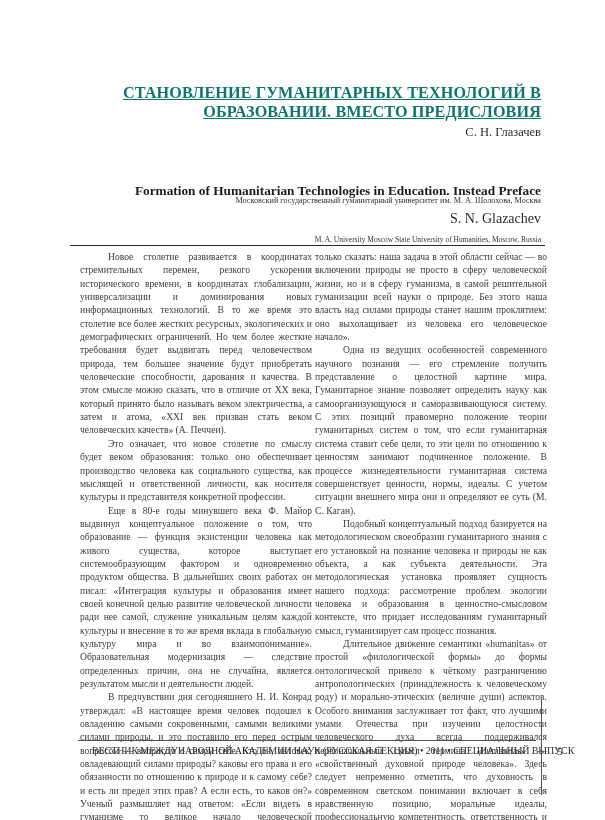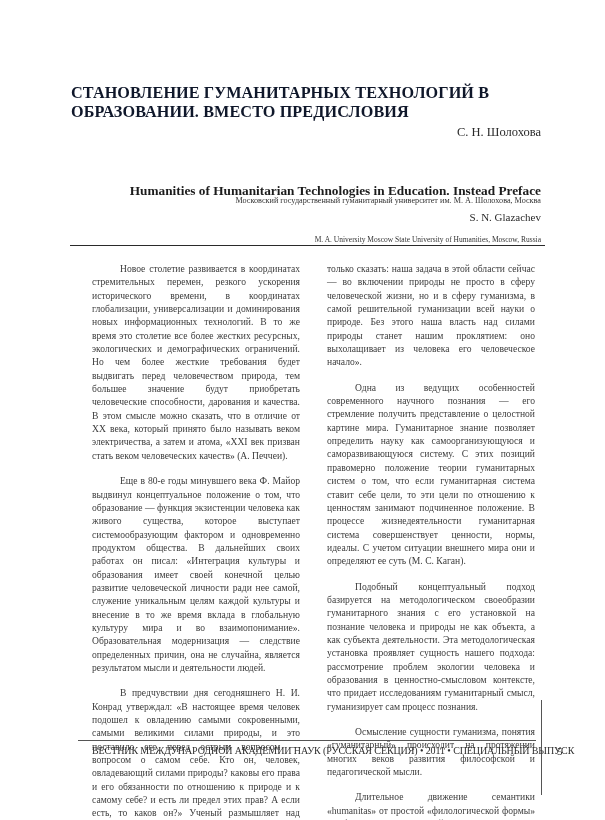--- a/index.html
+++ b/index.html
@@ -1,60 +1,60 @@
 <!DOCTYPE html>
 <html><head>
 <meta charset="utf-8">
 <style>
   html, body { margin: 0; padding: 0; background: #ffffff; }
   body { width: 605px; height: 820px; position: relative; overflow: hidden;
          font-family: "Liberation Serif", "DejaVu Serif", serif; color: #3a3a3a; }
-  .title-ru { position: absolute; right: 64px; top: 84px; width: 470px; 
-              font-weight: bold; font-size: 16.2px; line-height: 19px; color: #0f172a; letter-spacing: 0.1px; }
+  .title-ru { position: absolute; right: 64px; top: 84px; width: 470px; text-align: right;
+              font-weight: bold; font-size: 16.2px; line-height: 19px; color: #0f766e; letter-spacing: 0.1px; text-decoration: underline; }
   .author-ru { position: absolute; right: 64px; top: 125px; font-size: 12.5px; color: #2a2a2a; }
   .affil-ru { position: absolute; right: 64px; top: 152px; font-size: 8.2px; color: #333; margin-top: 44px; }
   .title-en { position: absolute; right: 64px; top: 183px; font-weight: bold; font-size: 13.3px; color: #1c1c1c; }
-  .author-en { position: absolute; right: 64px; top: 211px; font-size: 11px; color: #2a2a2a; }
+  .author-en { position: absolute; right: 64px; top: 211px; font-size: 14px; color: #2a2a2a; }
   .affil-en { position: absolute; right: 64px; top: 235px; font-size: 7.5px; color: #333; }
   .rule-top { position: absolute; left: 70px; top: 245px; width: 475px; height: 1px; background: #2a2a2a; }
   .col { position: absolute; top: 250px; width: 232px; font-size: 9.6px; line-height: 13.35px;
          text-align: justify; color: #3c3c3c; }
   .col-left { left: 80px; }
   .col-right { left: 315px; }
-  .col p { margin: 12px; text-indent: 0; }
+  .col p { margin: 0; text-indent: 0; }
   .col p.ind { text-indent: 28px; }
   .rule-foot { position: absolute; left: 78px; top: 740px; width: 458px; height: 1px; background: #555; }
   .vline { position: absolute; left: 541px; top: 700px; width: 1px; height: 95px; background: #555; }
   .footer-text { position: absolute; left: 80px; top: 745px; font-size: 10px; color: #2e2e2e; letter-spacing: -0.1px; white-space: nowrap; padding-left: 12px; }
   .page-num { position: absolute; left: 557px; top: 745px; font-size: 11px; color: #2e2e2e; }
 </style>
 </head>
 <body>
 
 <div>
   <div class="title-ru">СТАНОВЛЕНИЕ ГУМАНИТАРНЫХ ТЕХНОЛОГИЙ В ОБРАЗОВАНИИ. ВМЕСТО ПРЕДИСЛОВИЯ</div>
-  <div class="author-ru">С. Н. Шолохова</div>
+  <div class="author-ru">С. Н. Глазачев</div>
   <div class="affil-ru">Московский государственный гуманитарный университет им. М. А. Шолохова, Москва</div>
-  <div class="title-en">Humanities of Humanitarian Technologies in Education. Instead Preface</div>
+  <div class="title-en">Formation of Humanitarian Technologies in Education. Instead Preface</div>
   <div class="author-en">S. N. Glazachev</div>
   <div class="affil-en">M. A. University Moscow State University of Humanities, Moscow, Russia</div>
 </div>
 
 <div class="rule-top"></div>
 
 <div class="col col-left">
   <p class="ind">Новое столетие развивается в координатах стремительных перемен, резкого ускорения исторического времени, в координатах глобализации, универсализации и доминирования новых информационных технологий. В то же время это столетие все более жестких ресурсных, экологических и демографических ограничений. Но чем более жесткие требования будет выдвигать перед человечеством природа, тем большее значение будут приобретать человеческие способности, дарования и качества. В этом смысле можно сказать, что в отличие от XX века, который принято было называть веком электричества, а затем и атома, «XXI век призван стать веком человеческих качеств» (А. Печчеи).</p>
+  <p class="ind">Это означает, что новое столетие по смыслу будет веком образования: только оно обеспечивает производство человека как социального существа, как мыслящей и ответственной личности, как носителя культуры и представителя конкретной профессии.</p>
   <p class="ind">Еще в 80-е годы минувшего века Ф. Майор выдвинул концептуальное положение о том, что образование — функция экзистенции человека как живого существа, которое выступает системообразующим фактором и одновременно продуктом общества. В дальнейших своих работах он писал: «Интеграция культуры и образования имеет своей конечной целью развитие человеческой личности ради нее самой, служение уникальным целям каждой культуры и внесение в то же время вклада в глобальную культуру мира и во взаимопонимание». Образовательная модернизация — следствие определенных причин, она не случайна, является результатом мысли и деятельности людей.</p>
   <p class="ind">В предчувствии дня сегодняшнего Н. И. Конрад утверждал: «В настоящее время человек подошел к овладению самыми сокровенными, самыми великими силами природы, и это поставило его перед острым вопросом — вопросом о самом себе. Кто он, человек, овладевающий силами природы? каковы его права и его обязанности по отношению к природе и к самому себе? и есть ли предел этих прав? А если есть, то каков он?» Ученый размышляет над ответом: «Если видеть в гуманизме то великое начало человеческой деятельности, которое до сих пор вело человечество по пути прогресса, то остается</p>
 </div>
 
 <div class="col col-right">
   <p>только сказать: наша задача в этой области сейчас — во включении природы не просто в сферу человеческой жизни, но и в сферу гуманизма, в самой решительной гуманизации всей науки о природе. Без этого наша власть над силами природы станет нашим проклятием: оно выхолащивает из человека его человеческое начало».</p>
   <p class="ind">Одна из ведущих особенностей современного научного познания — его стремление получить представление о целостной картине мира. Гуманитарное знание позволяет определить науку как самоорганизующуюся и саморазвивающуюся систему. С этих позиций правомерно положение теории гуманитарных систем о том, что если гуманитарная система ставит себе цели, то эти цели по отношению к ценностям занимают подчиненное положение. В процессе жизнедеятельности гуманитарная система совершенствует ценности, нормы, идеалы. С учетом ситуации внешнего мира они и определяют ее суть (М. С. Каган).</p>
   <p class="ind">Подобный концептуальный подход базируется на методологическом своеобразии гуманитарного знания с его установкой на познание человека и природы не как объекта, а как субъекта деятельности. Эта методологическая установка проявляет сущность нашего подхода: рассмотрение проблем экологии человека и образования в ценностно-смысловом контексте, что придает исследованиям гуманитарный смысл, гуманизирует сам процесс познания.</p>
-  <p class="ind">Осмысление сущности гуманизма, понятия «гуманитарный» происходит на протяжении многих веков развития философской и педагогической мысли.</p>
   <p class="ind">Длительное движение семантики «humanitas» от простой «филологической формы» до формы онтологической привело к чёткому разграничению антропологических (принадлежность к человеческому роду) и морально-этических (величие души) аспектов. Особого внимания заслуживает тот факт, что лучшими умами Отечества при изучении целостности человеческого духа всегда поддерживался первоначальный смысл термина «humanitas» — «свойственный духовной природе человека». Здесь следует непременно отметить, что духовность в современном светском понимании включает в себя нравственную позицию, моральные идеалы, профессиональную компетентность, ответственность и социальную активность, направ-</p>
 </div>
 
 <div class="rule-foot"></div>
 <div class="vline"></div>
 <div class="footer-text">ВЕСТНИК МЕЖДУНАРОДНОЙ АКАДЕМИИ НАУК (РУССКАЯ СЕКЦИЯ) • 2011 • СПЕЦИАЛЬНЫЙ ВЫПУСК</div>
 <div class="page-num">5</div>
 
 </body></html>

